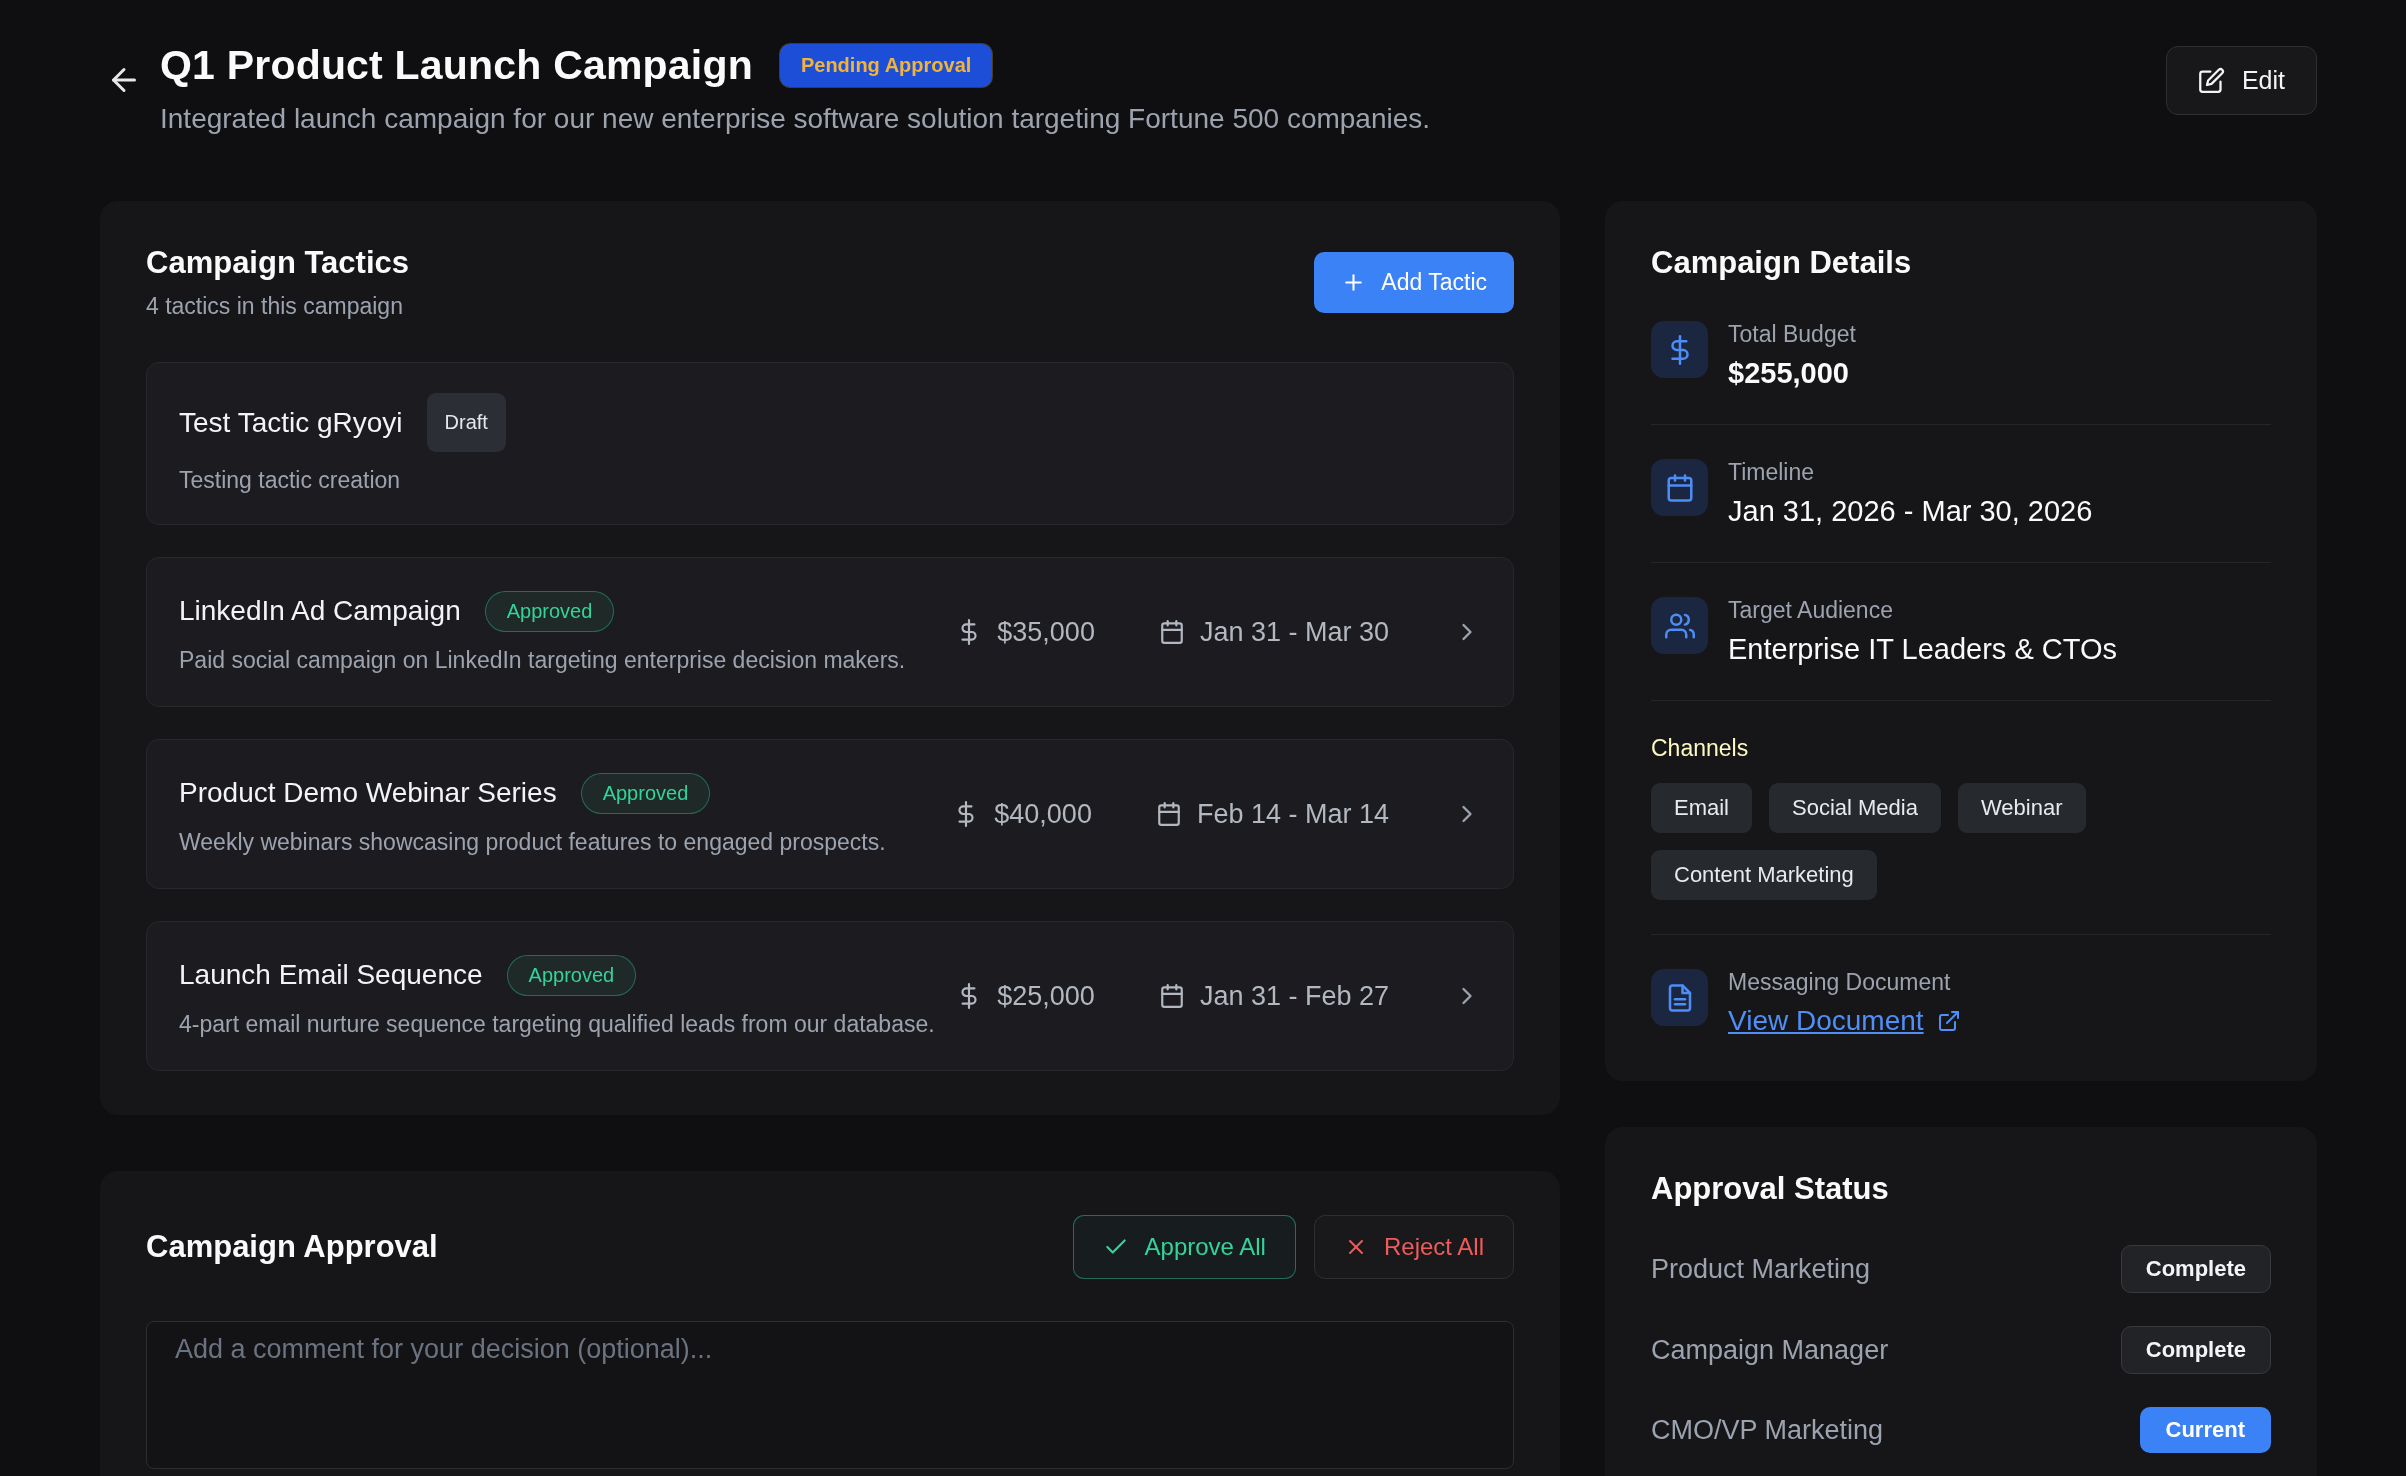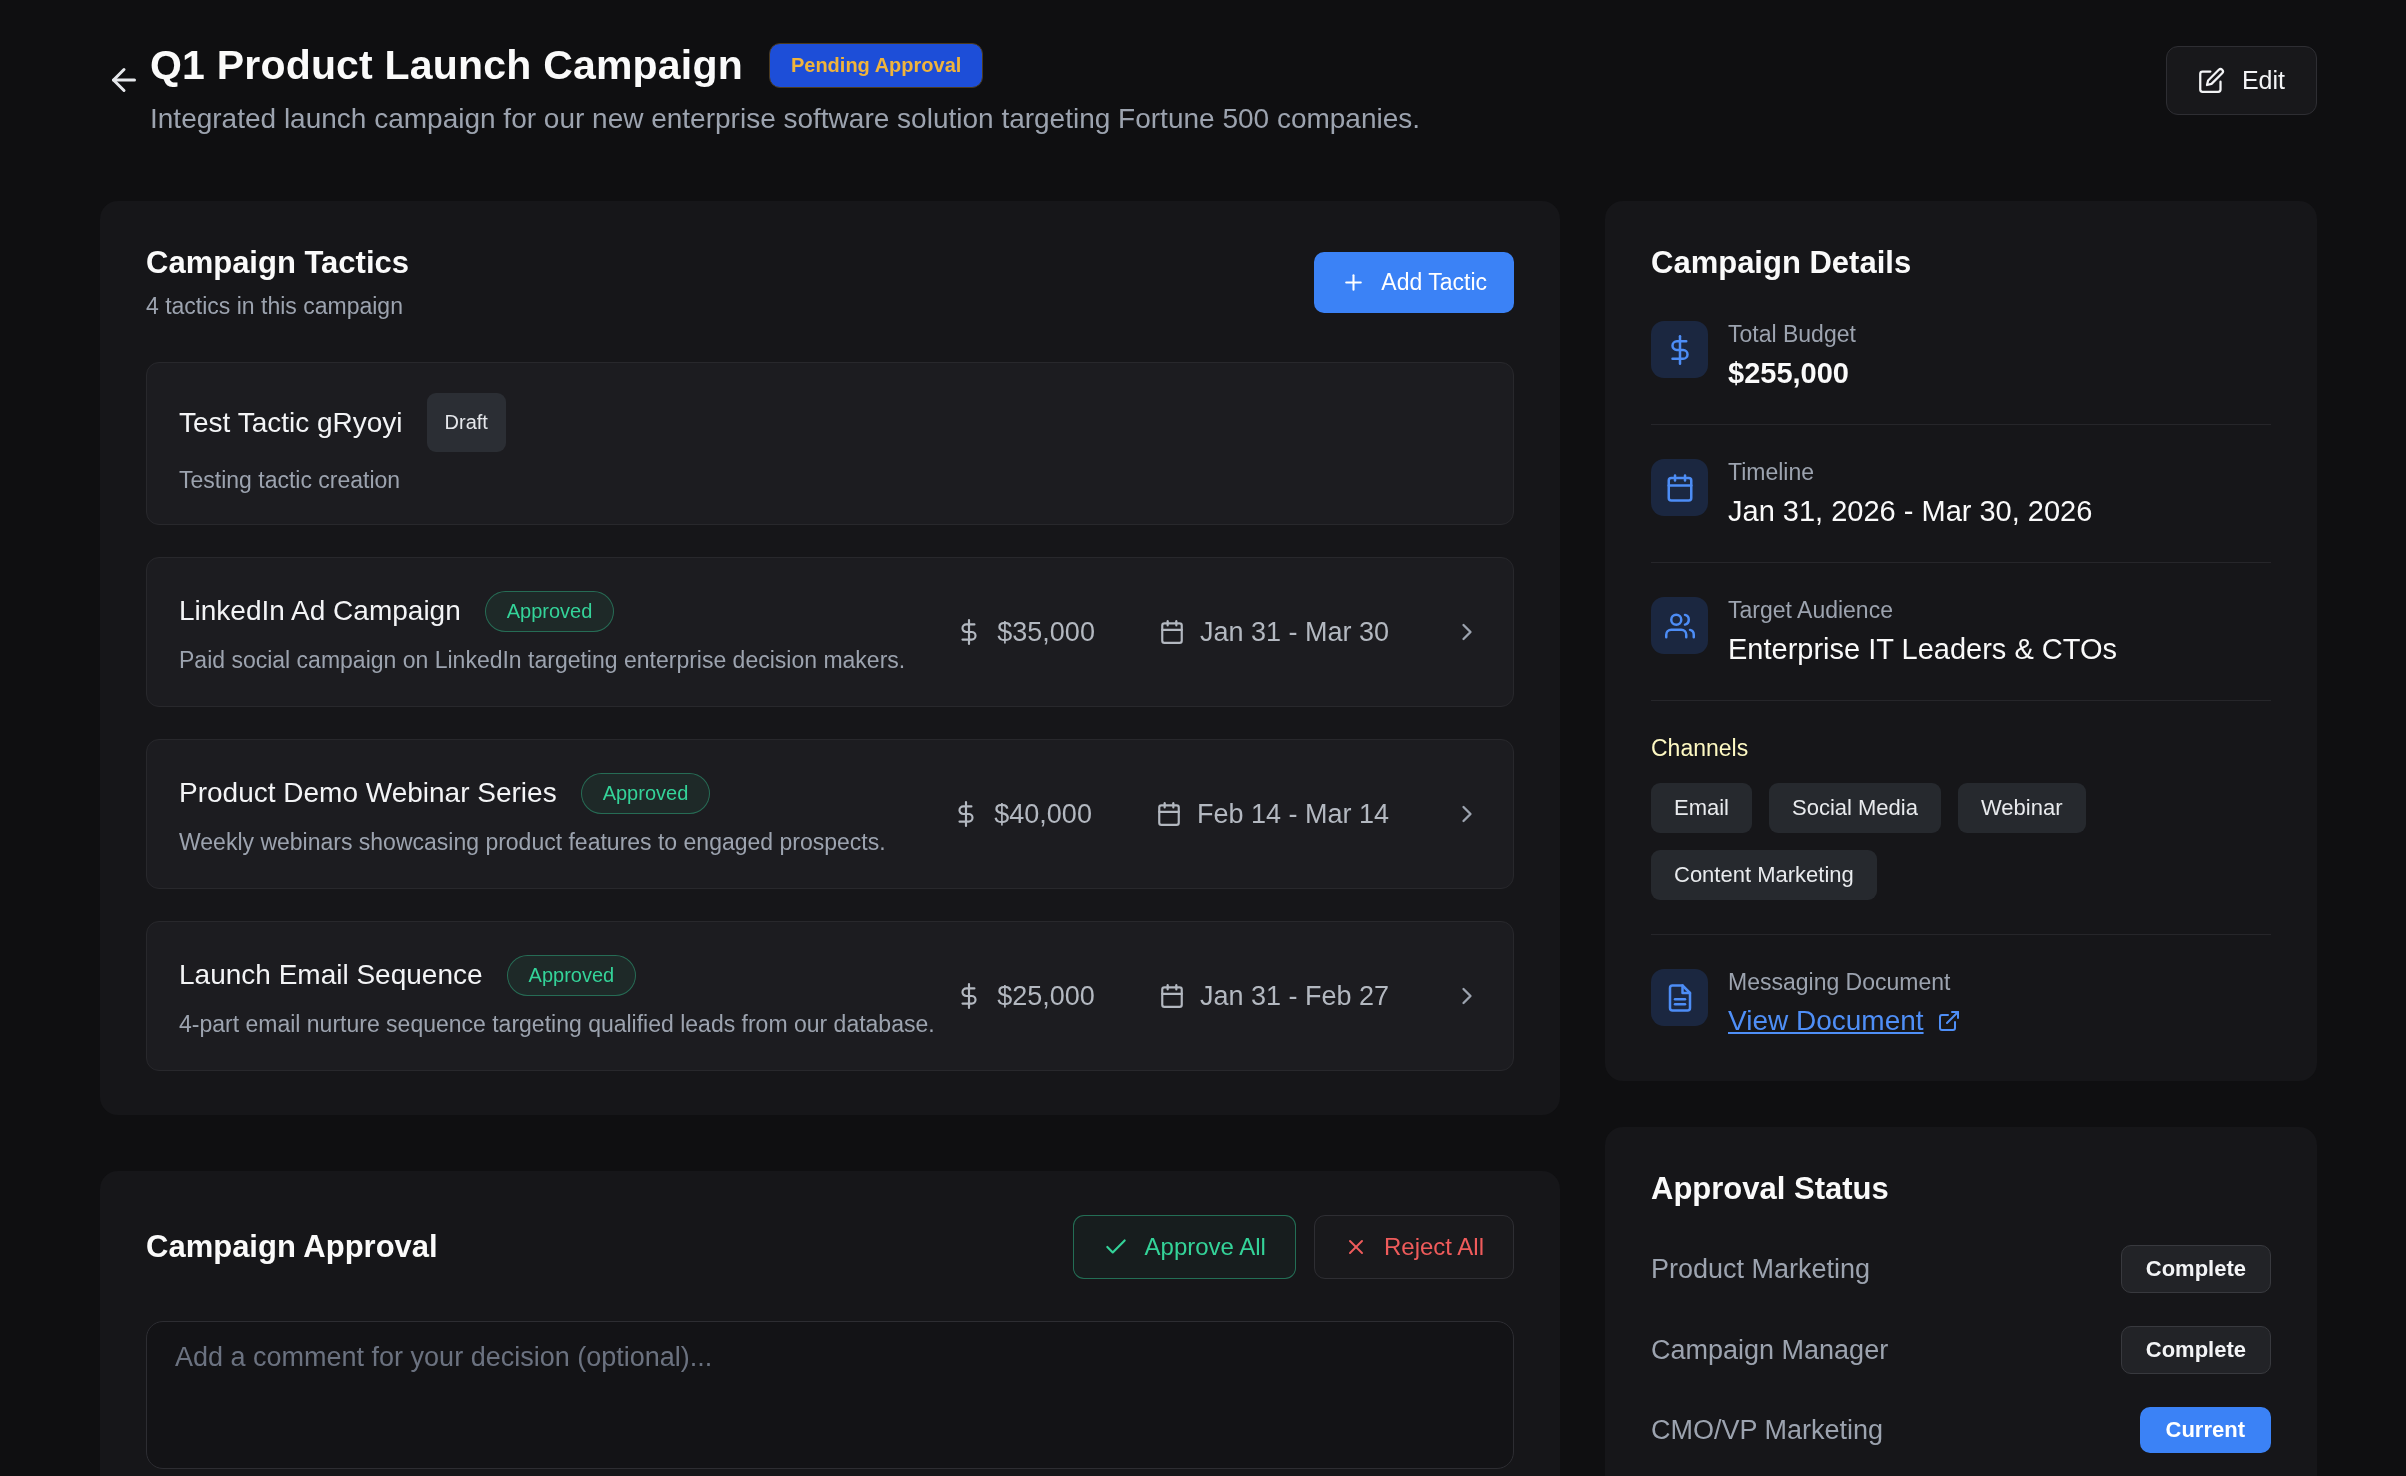--- a/index.html
+++ b/index.html
@@ -13,21 +13,21 @@
     overflow:hidden;
   }
 
   
   .header { display:flex; align-items:flex-start; }
   .back-btn {
     background:none; border:none; color:#e5e7eb; cursor:pointer;
     width:48px; height:48px; display:flex; align-items:center; justify-content:center;
     margin-top:14px; flex:0 0 auto;
   }
-  .header-main { margin-left:2px; flex:1 1 auto; min-width:0; }
+  .header-main { margin-left:12px; flex:1 1 auto; min-width:0; }
   .title-row { display:flex; align-items:center; gap:26px; }
   .page-title { font-size:41px; font-weight:700; letter-spacing:0.2px; color:#fafafa; }
   .badge { display:inline-flex; align-items:center; white-space:nowrap; }
   .badge.pending {
     font-size:20px; font-weight:700; color:#f0b43c;
     background:#1d4ed8; border:1px solid #4a3a1e;
     padding:10px 21px; border-radius:11px;
   }
   .subtitle { margin-top:14px; font-size:28px; color:#9ca3af; }
   .edit-btn {
@@ -122,22 +122,22 @@
     padding:17px 29px; border-radius:11px; cursor:pointer;
   }
   .reject-all-btn {
     display:flex; align-items:center; gap:16px;
     background:#19191c; border:1px solid #2e2e33;
     color:#ef5b5b; font-family:inherit; font-size:24px; font-weight:500;
     padding:17px 29px; border-radius:11px; cursor:pointer;
   }
   .comment-box {
     width:100%; height:148px; margin-top:42px; resize:none;
-    background:#131316; border:1px solid #2d2d32; border-radius:17px;
-    padding:20px 28px; font-family:inherit; font-size:27px; color:#e5e7eb;
+    background:#131316; border:1px solid #2d2d32; border-radius:8px;
+    padding:12px 28px; font-family:inherit; font-size:27px; color:#e5e7eb;
     outline:none;
   }
   .comment-box::placeholder { color:#6b7280; }
   svg { display:block; }
 </style>
 </head>
 <body>
 
 <div class="page">
 

